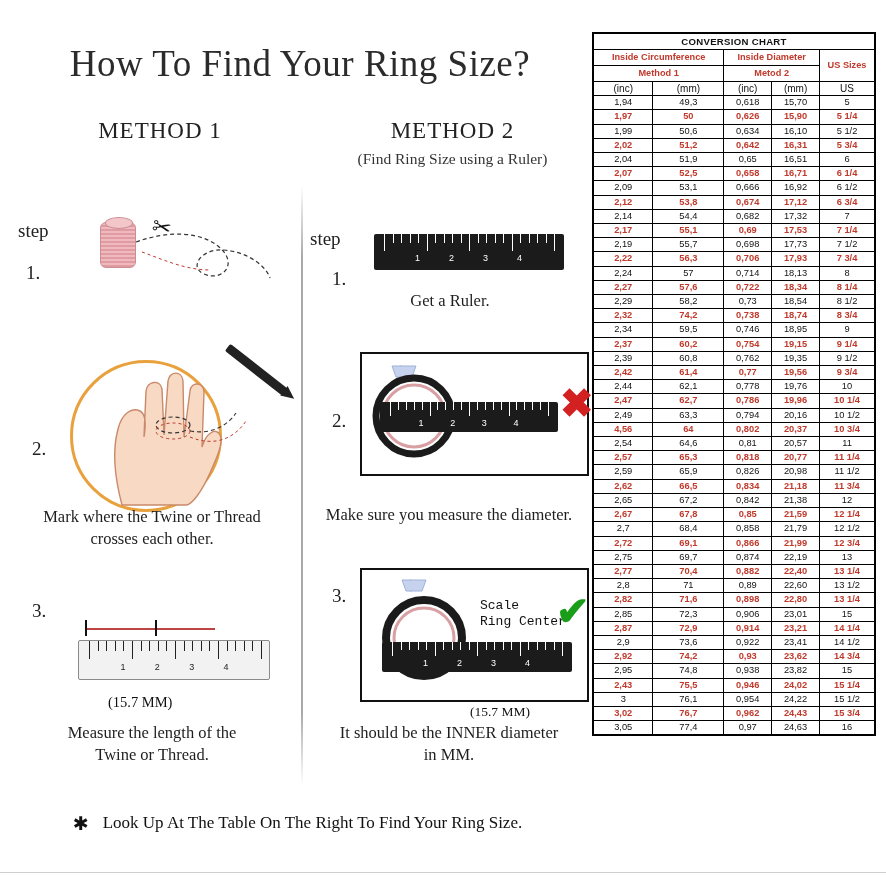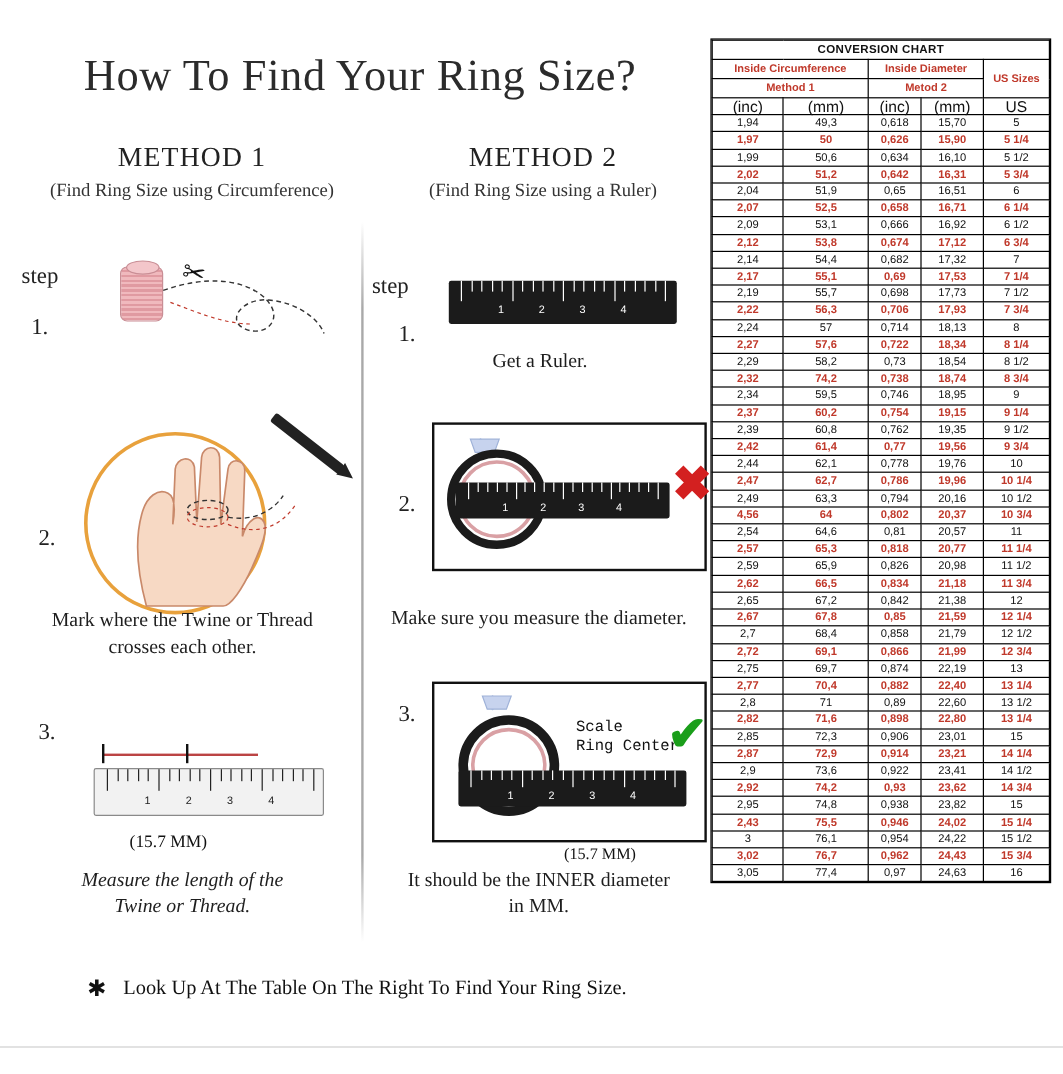--- a/index.html
+++ b/index.html
@@ -59,21 +59,21 @@
     line-height:13.2px;
     font-weight:normal;
   }
   .chart th.title-cell{
     font-size:9.6px;font-weight:bold;letter-spacing:.3px;height:15px;line-height:15px;
   }
   .chart th.grp{
     color:#c0392b;font-weight:bold;font-size:9.2px;height:15px;line-height:15px;
   }
   .chart th.grp.us{color:#c0392b;}
-  .chart td.unit{font-size:13px;}
+  .chart td.unit{font-size:10px;}
   tr.red td{color:#c0392b;font-weight:bold;}
   tr.blk td{color:#111;}
 
   
   .footer{
     position:absolute;left:0;top:812px;width:595px;text-align:center;
     font-size:17px;color:#111;
   }
   .footer .star{font-size:19px;margin-right:14px;vertical-align:-2px;}
   .hr{position:absolute;left:0;top:872px;width:886px;height:1px;background:#cfcfcf;}
@@ -132,21 +132,20 @@
 </style>
 </head>
 <body>
 
 <div class="page">
 
   <div class="title">How To Find Your Ring Size?</div>
 
   <div class="method-head" id="m1">
     <div class="m-title">METHOD 1</div>
-    <div class="m-sub">(Find Ring Size using Circumference)</div>
   </div>
   <div class="method-head" id="m2">
     <div class="m-title">METHOD 2</div>
     <div class="m-sub">(Find Ring Size using a Ruler)</div>
   </div>
 
   <div class="vdiv"></div>
 
   <div class="step-word" style="left:18px;top:220px;">step</div>
   <div class="step-num" style="left:26px;top:262px;">1.</div>
@@ -210,21 +209,21 @@
         <div class="tick" style="left: 164.8px; height: 10.4px; width: 1px; background: rgb(34, 34, 34);"></div>
         <div class="tick" style="left: 173.4px; height: 10.4px; width: 1px; background: rgb(34, 34, 34);"></div>
         <div class="tick" style="left: 182px; height: 18.4px; width: 1.4px; background: rgb(34, 34, 34);"></div>
         <div class="num" style="left: 41.4px; top: 20.8px; color: rgb(34, 34, 34);">1</div>
         <div class="num" style="left: 75.8px; top: 20.8px; color: rgb(34, 34, 34);">2</div>
         <div class="num" style="left: 110.2px; top: 20.8px; color: rgb(34, 34, 34);">3</div>
         <div class="num" style="left: 144.6px; top: 20.8px; color: rgb(34, 34, 34);">4</div>
       </div>
   </div>
   <div class="mm-lbl" style="left:108px;top:694px;">(15.7 MM)</div>
-  <div class="caption" style="left:6px;top:722px;width:292px;font-style:italic;"><span style="white-space:pre-line;">Measure the length of the
+  <div class="caption" style="left:6px;top:722px;width:292px;"><span style="white-space:pre-line;">Measure the length of the
 Twine or Thread.</span></div>
 
   <div class="step-word" style="left:310px;top:228px;">step</div>
   <div class="step-num" style="left:332px;top:268px;">1.</div>
 
   <div class="ruler" id="rk1" style="left:374px;top:234px;width:190px;height:36px;">
       <div class="tick" style="left: 10px; height: 16.56px; width: 1.4px; background: rgb(255, 255, 255);"></div>
       <div class="tick" style="left: 18.5px; height: 9.36px; width: 1px; background: rgb(255, 255, 255);"></div>
       <div class="tick" style="left: 27px; height: 9.36px; width: 1px; background: rgb(255, 255, 255);"></div>
       <div class="tick" style="left: 35.5px; height: 9.36px; width: 1px; background: rgb(255, 255, 255);"></div>

